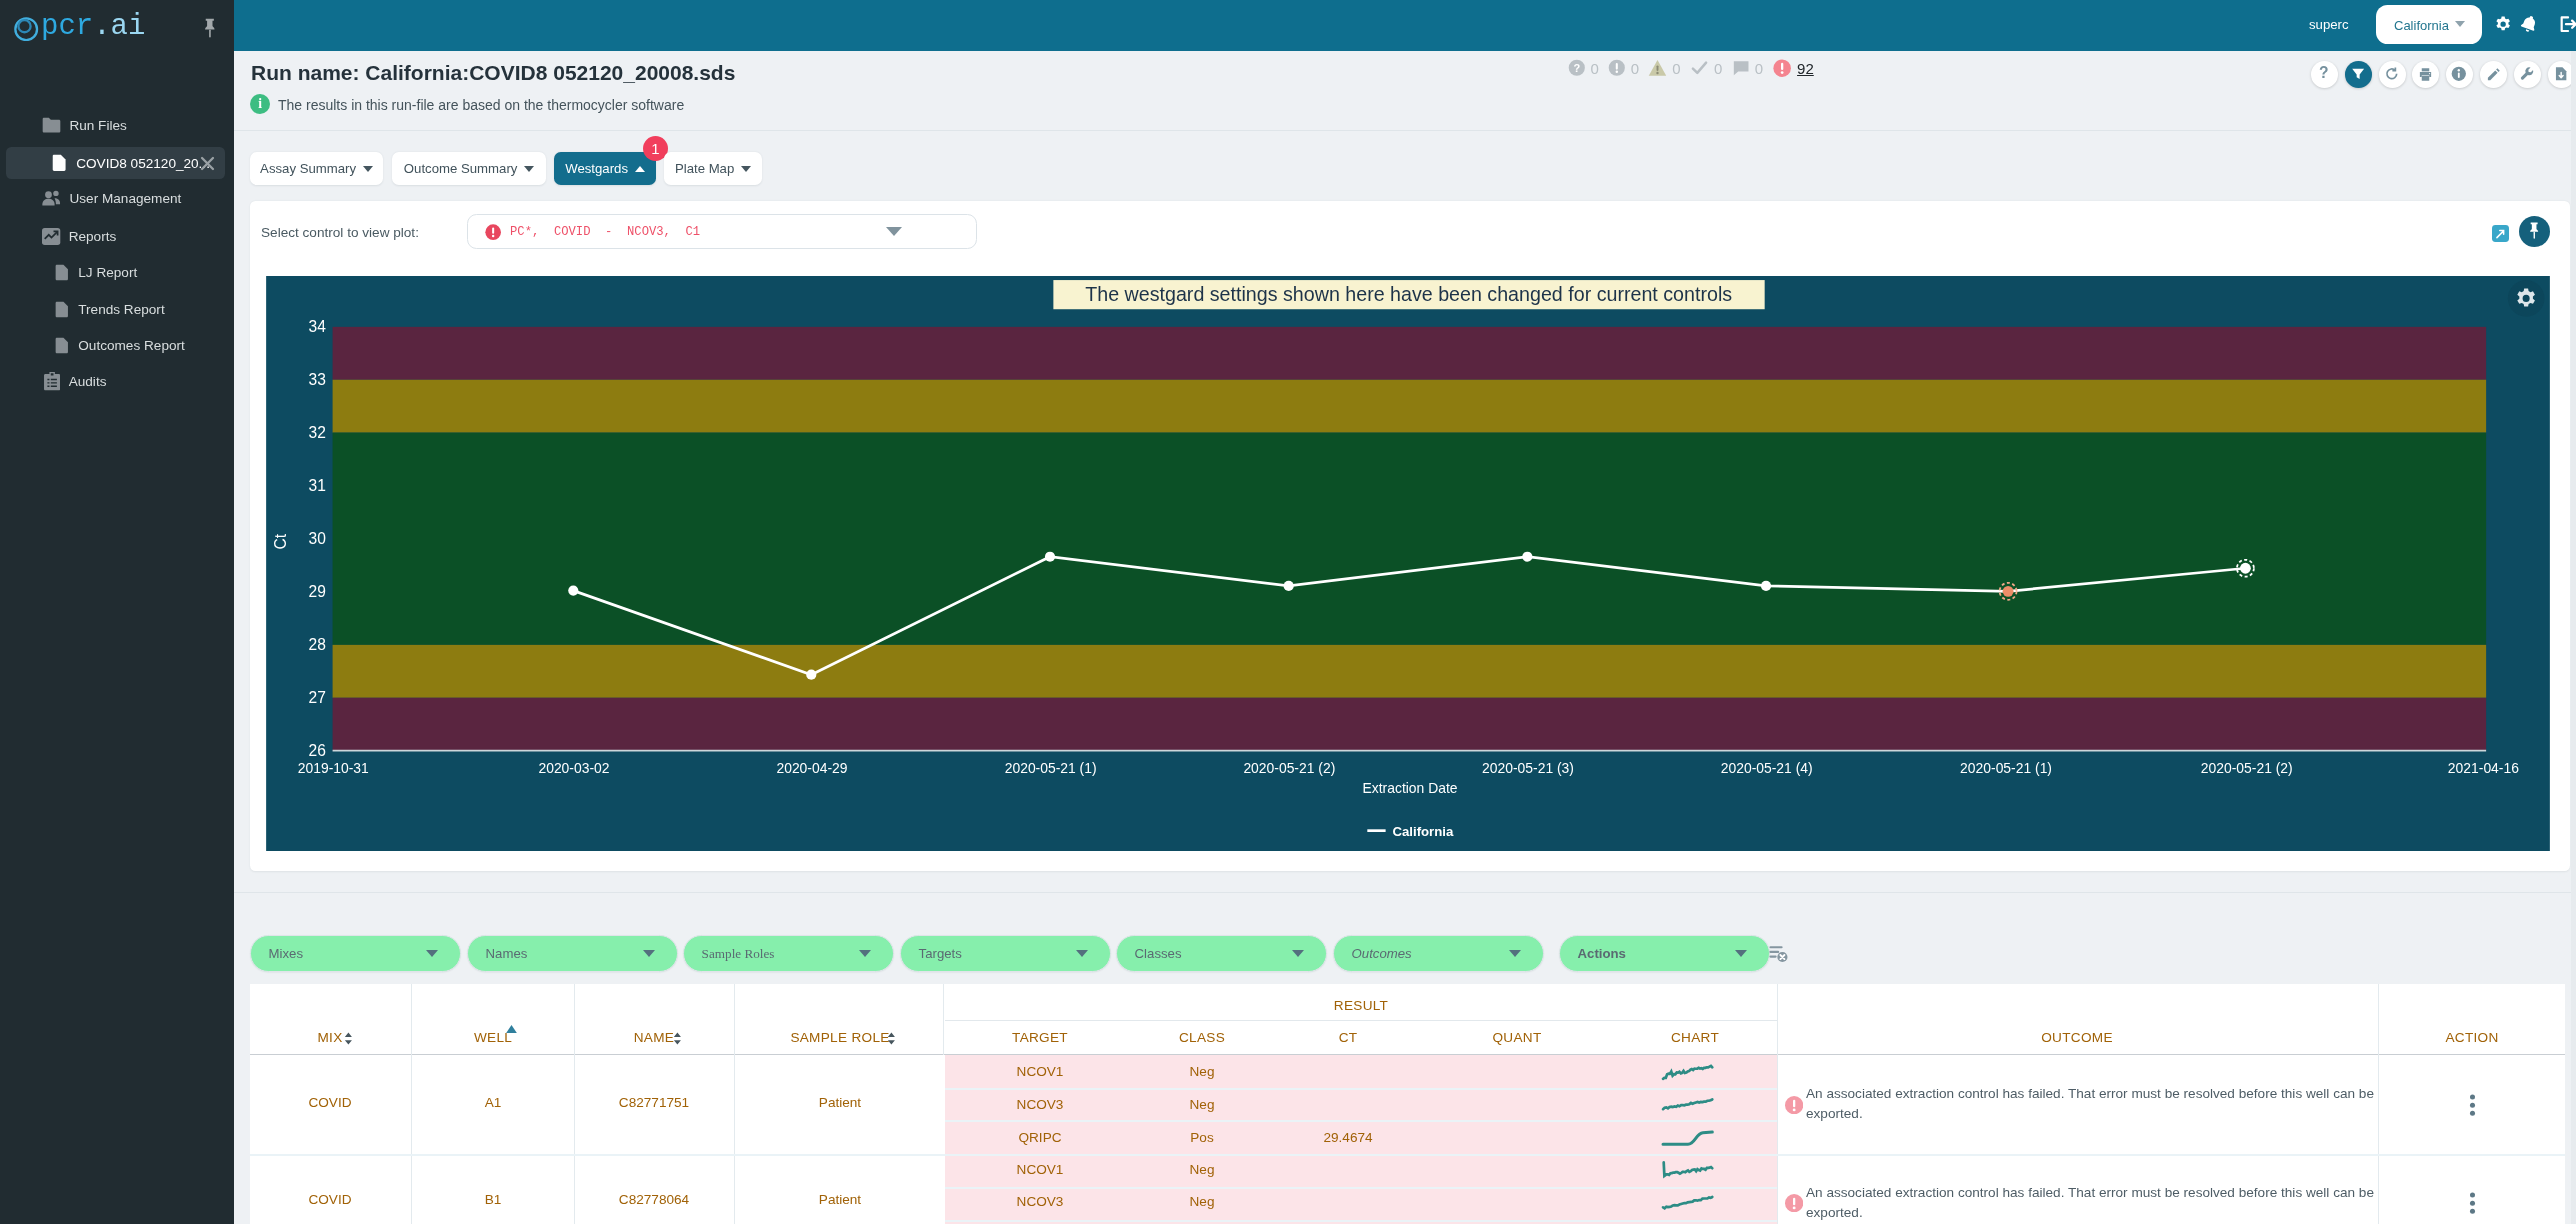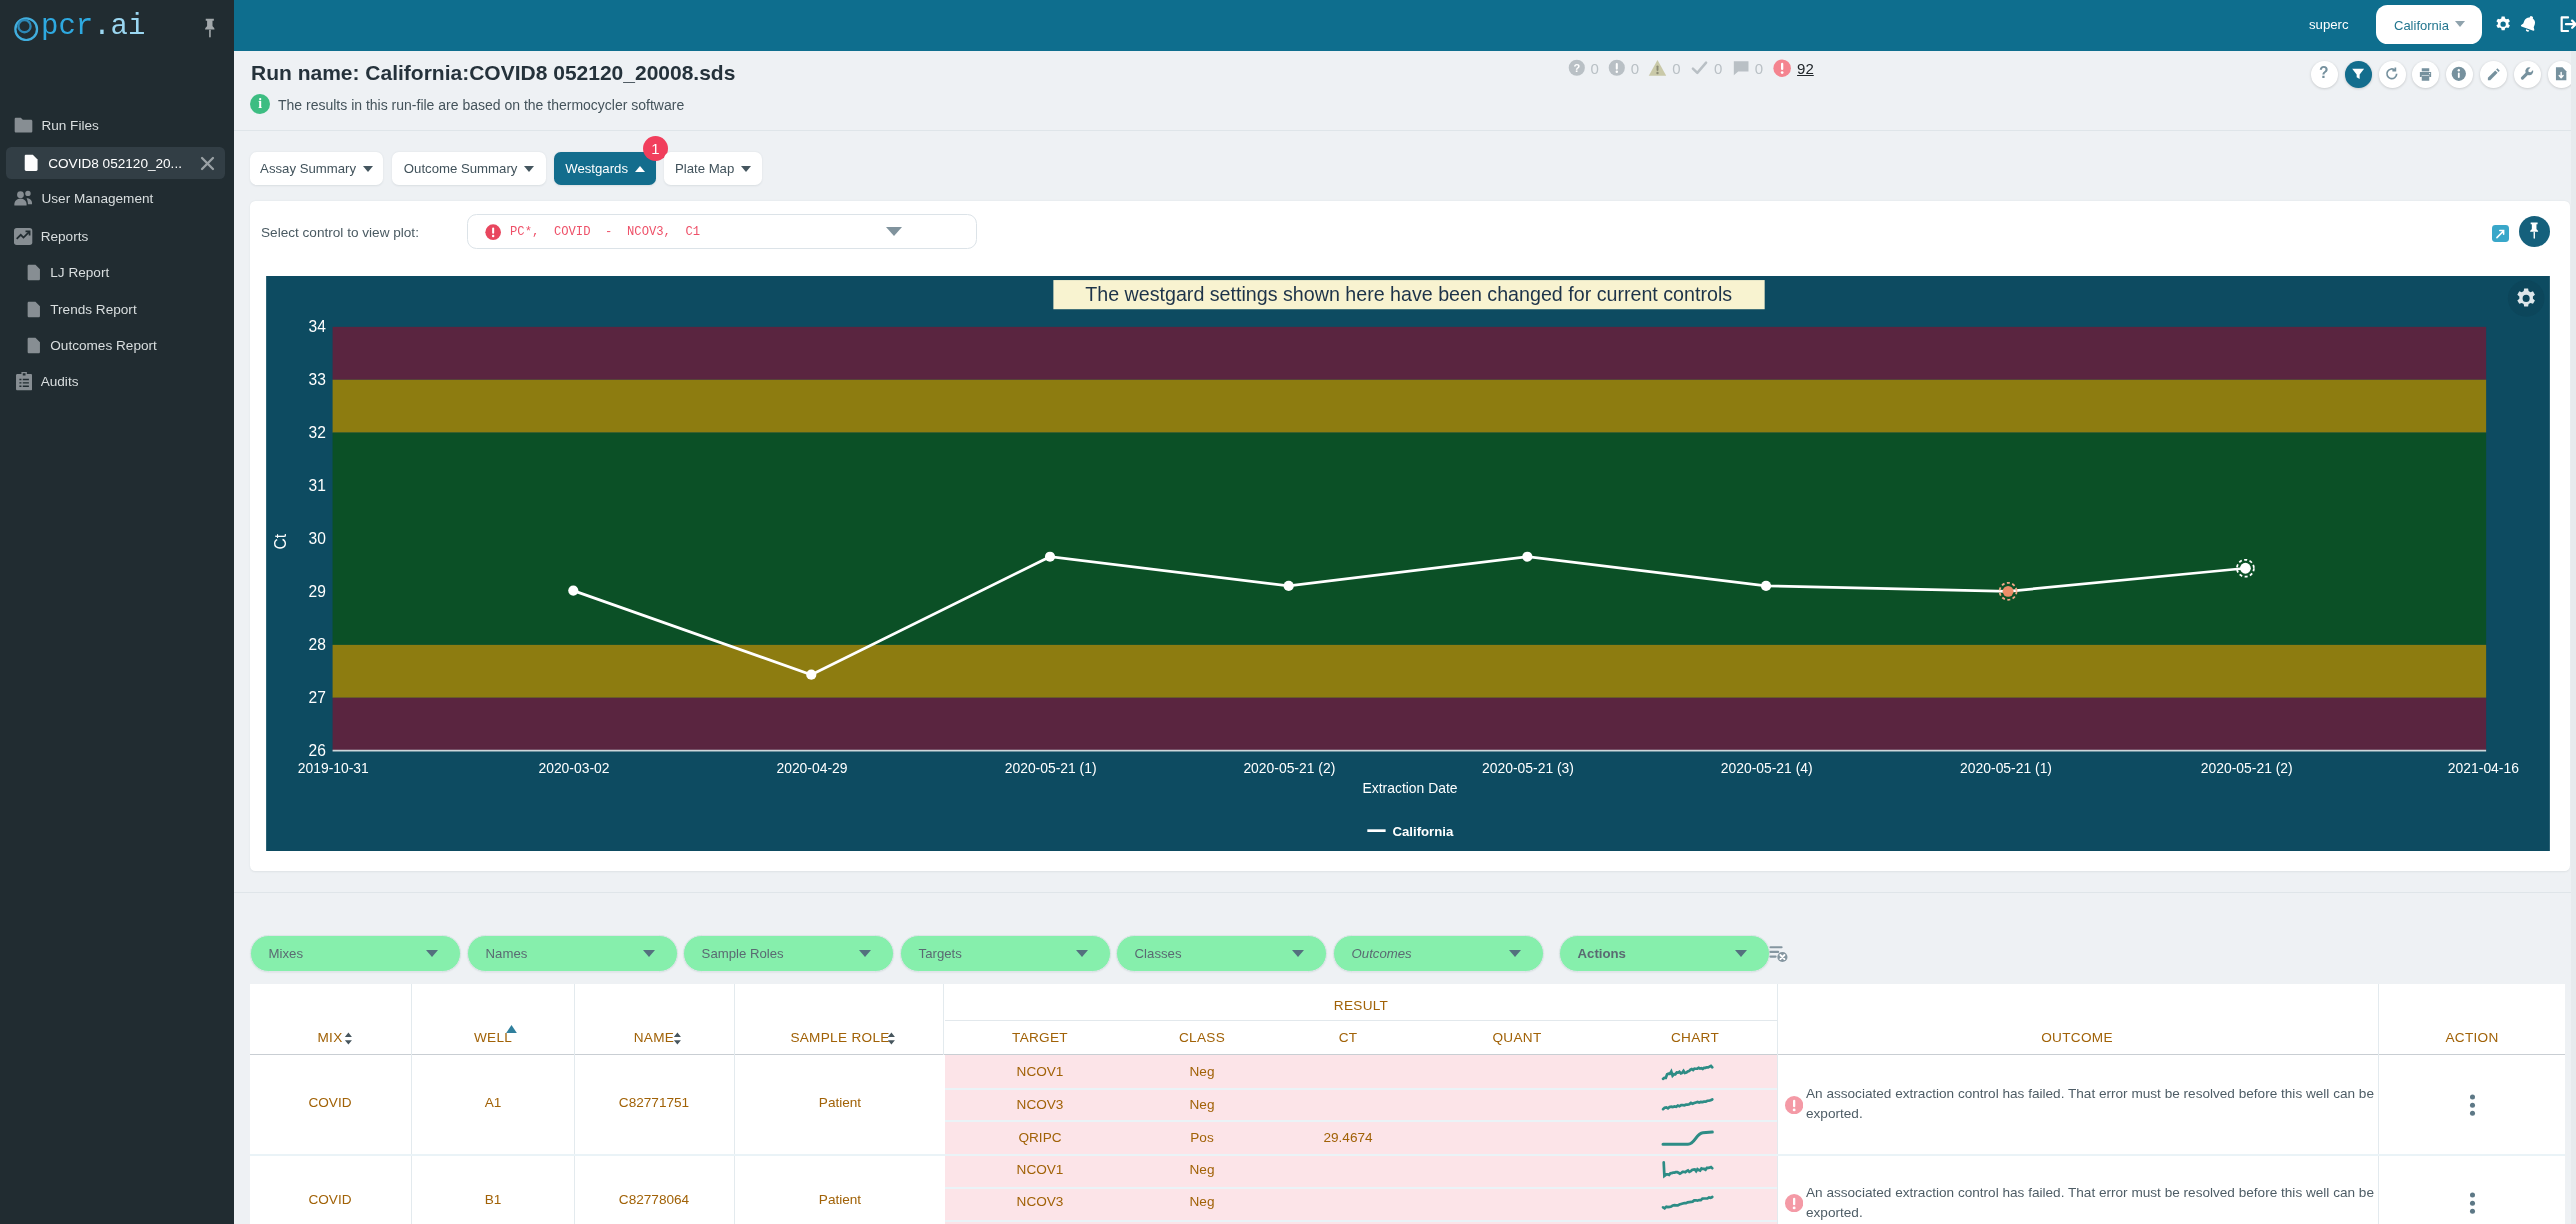--- a/index.html
+++ b/index.html
@@ -1,21 +1,21 @@
 <!DOCTYPE html>
 <html style="font-size:11px"><head>
 <meta charset="utf-8">
 <style>
   * { box-sizing: border-box; margin:0; padding:0; }
   html,body { width:2576px; height:1224px; }
   body { font-family:"Liberation Sans", sans-serif; background:#eef1f4; position:relative; overflow:hidden; }
   .abs { position:absolute; }
   
   #sidebar { position:absolute; left:0; top:0; width:234px; height:1224px; background:#212c31; z-index:5; }
-  .sitem { position:absolute; left:0; width:234px; height:31px; color:#d9dedf; font-size:13.6px; display:flex; align-items:center; }
+  .sitem { position:absolute; left:0; width:234px; height:31px; color:#d9dedf; font-size:13.6px; display:flex; align-items:center;padding-left:28px; }
   .sitem svg { flex:0 0 auto; }
   
   #topbar { position:absolute; left:234px; top:0; width:2342px; height:51px; background:#0e6e8e; }
   .circbtn { position:absolute; width:26.5px; height:26.5px; border-radius:50%; background:#fff; box-shadow:0 0.7px 2.7px rgba(0,0,0,.18); display:flex; align-items:center; justify-content:center; }
   .tab { position:absolute; top:152px; height:33px; border-radius:6.8px; background:#fff; box-shadow:0 0.7px 2px rgba(40,60,70,.10); color:#41525b; font-size:13.2px; display:flex; align-items:center; justify-content:center; gap:6.8px; }
   .caret-dn { width:0; height:0; border-left:5.8px solid transparent; border-right:5.8px solid transparent; border-top:6.8px solid #45565f; }
   .caret-up { width:0; height:0; border-left:5.8px solid transparent; border-right:5.8px solid transparent; border-bottom:6.8px solid #fff; }
   .fbtn { position:absolute; top:935px; width:211px; height:37px; background:#86efac; border:0.7px solid #dfe5e9; border-radius:18.3px; box-shadow:0 0.7px 1.4px rgba(40,60,70,.07); color:#5a6a72; font-size:13.2px; display:flex; align-items:center; }
   .fbtn span { margin-left:17.6px; }
   .fbtn .caret-dn { position:absolute; right:22px; border-left-width:6.4px; border-right-width:6.4px; border-top-width:7.5px; border-top-color:#53707e; }
@@ -312,21 +312,21 @@
 <div class="abs" style="left:234px;top:892px;width:2342px;height:1.4px;background:#dfe5e9;"></div>
 
 <div class="fbtn" style="left:250px;">
     <span>Mixes</span>
     <span class="caret-dn"></span>
   </div>
 <div class="fbtn" style="left:467px;">
     <span>Names</span>
     <span class="caret-dn"></span>
   </div>
-<div class="fbtn" style="left:683px;">
+<div class="fbtn" style="left:683px;font-family:Liberation Serif, serif;">
     <span>Sample Roles</span>
     <span class="caret-dn"></span>
   </div>
 <div class="fbtn" style="left:900px;">
     <span>Targets</span>
     <span class="caret-dn"></span>
   </div>
 <div class="fbtn" style="left:1116px;">
     <span>Classes</span>
     <span class="caret-dn"></span>

